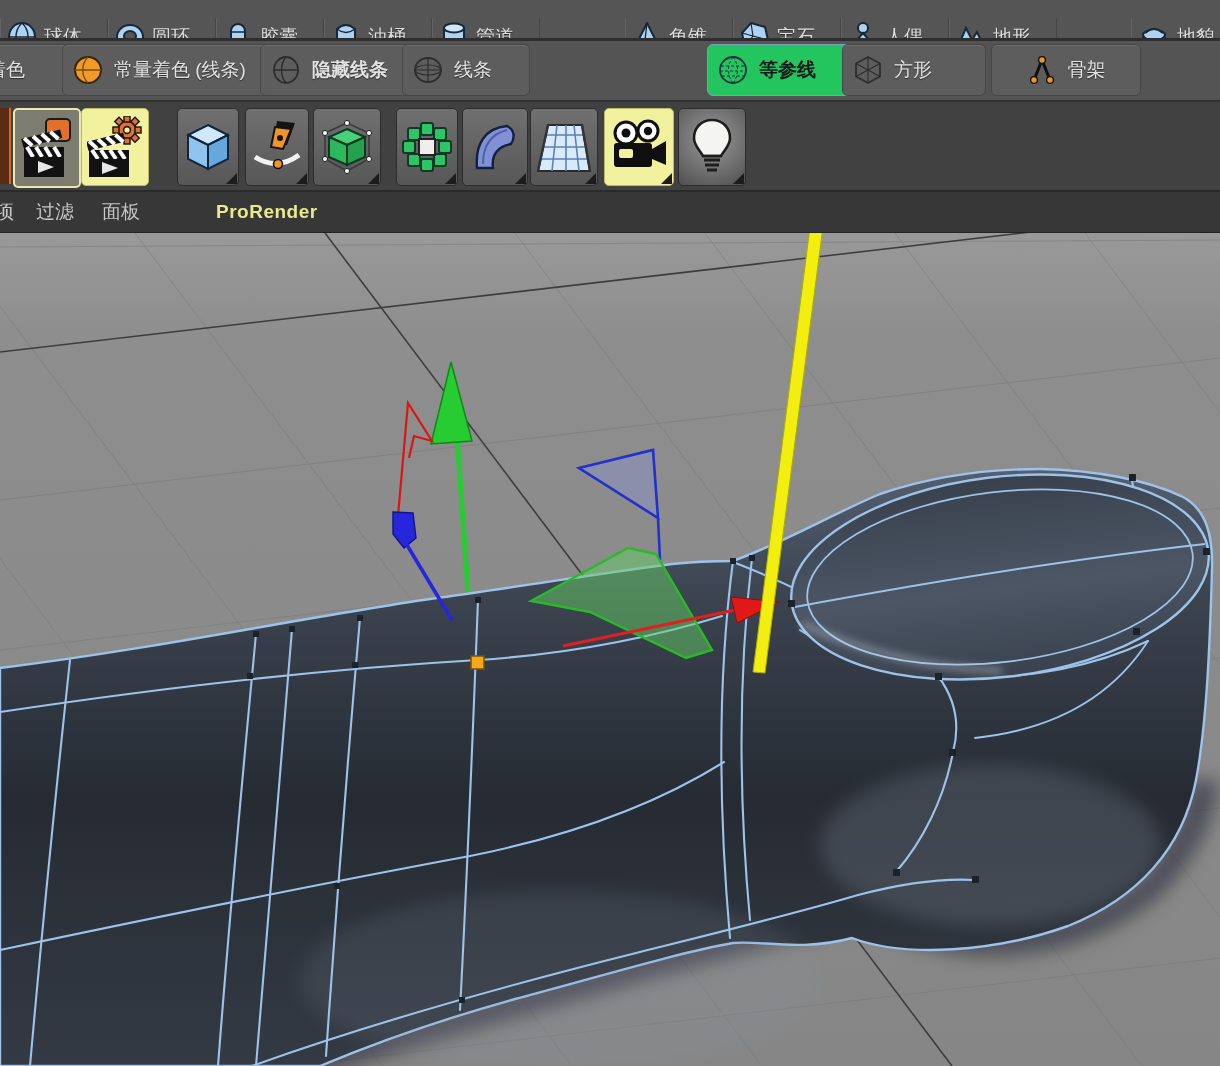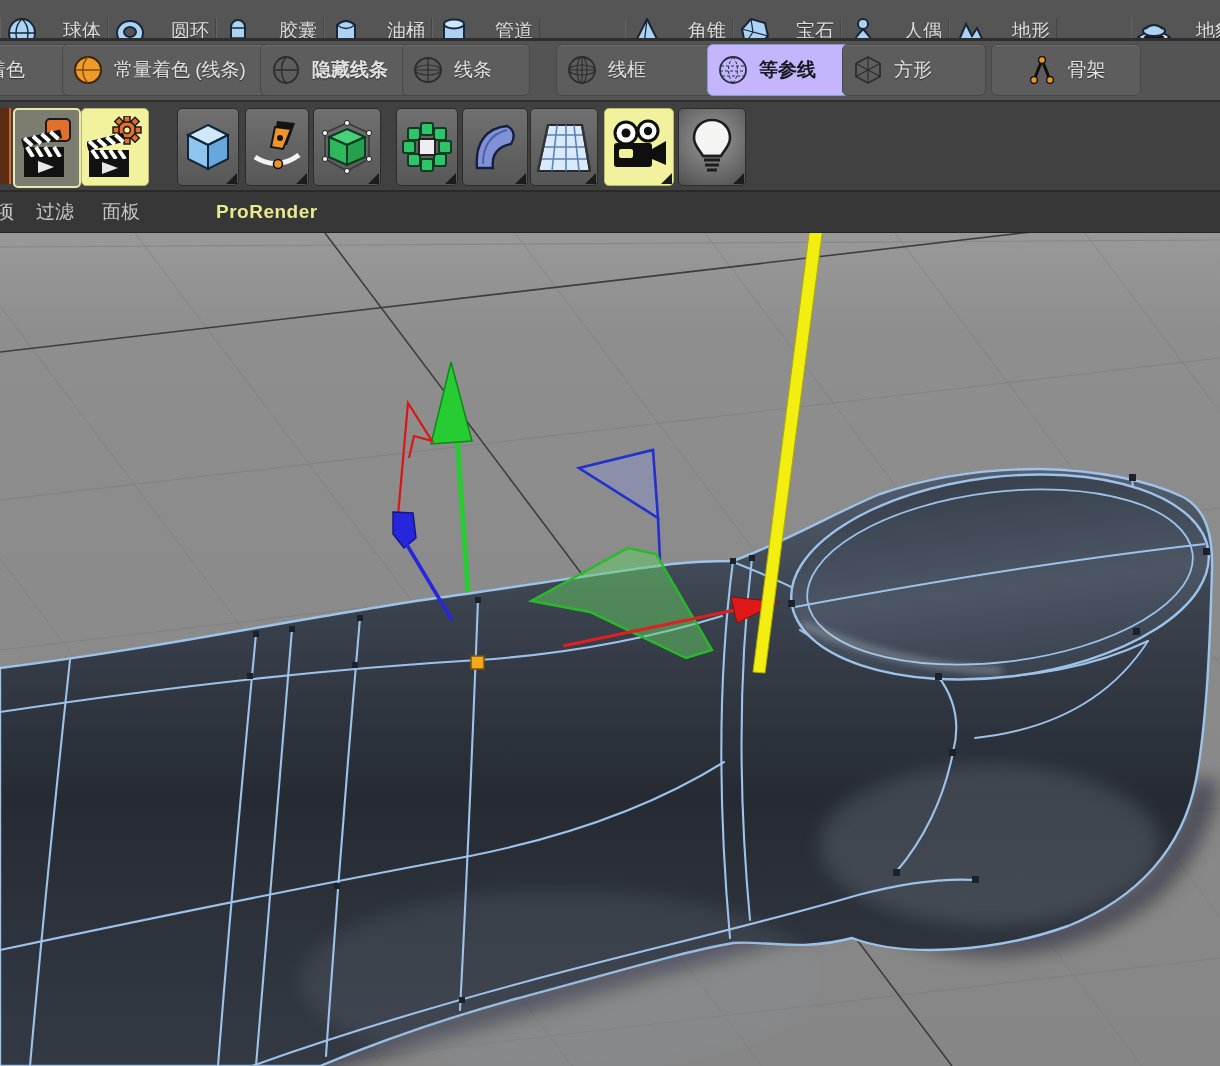--- a/index.html
+++ b/index.html
@@ -1,34 +1,34 @@
 <!DOCTYPE html>
 <html><head>
 <meta charset="utf-8">
 <style>
   html,body{margin:0;padding:0;background:#222;}
   .app{position:relative;width:1220px;height:1066px;overflow:hidden;
        font-family:"Liberation Sans",sans-serif;background:#8c8c8c;user-select:none;}
   
   .row1{position:absolute;left:0;top:0;width:1220px;height:38px;background:#555;
         border-bottom:3px solid #2e2e2e;display:flex;align-items:center;overflow:hidden;}
-  .t1-item{height:38px;display:flex;align-items:flex-start;gap:25px;padding:0 6px;
+  .t1-item{height:38px;display:flex;align-items:center;gap:6px;padding:0 6px;
            width:95px;flex:0 0 auto;border-right:1px solid #454545;box-shadow:inset 1px 0 0 #636363;margin-top:36px;}
   .t1-item .lbl{font-size:19px;color:#dedede;white-space:nowrap;text-shadow:0 1px 1px #2a2a2a;}
   .t1-item svg{flex:0 0 auto;}
   .gapA{margin-left:85px;text-decoration:underline;}
   .gapB{margin-left:74px;}
   
   .row2{position:absolute;left:0;top:41px;width:1220px;height:59px;background:#545454;
         border-bottom:2px solid #303030;}
   .t2-btn{position:absolute;top:3px;height:50px;display:flex;align-items:center;gap:11px;
           padding:0 10px;background:#5d5d5d;border:1px solid #474747;border-radius:6px;
           box-shadow:inset 0 1px 0 #6e6e6e;}
   .t2-btn .lbl{font-size:19px;color:#e2e2e2;white-space:nowrap;text-shadow:0 1px 1px #2a2a2a;}
-  .t2-btn.active{background:#c4b5fd;border-color:#7f9cc4;box-shadow:none;}
+  .t2-btn.active{background:#22c55e;border-color:#7f9cc4;box-shadow:none;}
   .t2-btn.active .lbl{color:#14181d;font-weight:bold;text-shadow:none;}
   
   .row3{position:absolute;left:0;top:102px;width:1220px;height:88px;background:#414141;
         border-bottom:2px solid #2a2a2a;}
   .t3-btn{position:absolute;top:6px;height:76px;width:62px;border-radius:5px;
           background:linear-gradient(#707070,#575757);border:1px solid #2c2c2c;
           display:flex;align-items:center;justify-content:center;overflow:hidden;}
   .t3-btn.yellow{background:#f1f19e;border-color:#b9b96a;}
   .t3-btn.halfyellow{background:#7c7c70;border:2px solid #e9e9ae;}
   .corner{position:absolute;right:1px;bottom:1px;width:0;height:0;
@@ -143,29 +143,20 @@
       <span class="lbl">隐藏线条</span>
     </div>
     <div class="t2-btn" style="left:402px;width:106px;text-align:right;">
       <svg width="30" height="30" viewBox="0 0 30 30">
         <ellipse cx="15" cy="15" rx="13" ry="12" fill="none" stroke="#2d2d2d" stroke-width="1.8"></ellipse>
         <ellipse cx="15" cy="15" rx="13" ry="5" fill="none" stroke="#2d2d2d" stroke-width="1.2"></ellipse>
         <path d="M2,15 H28 M15,3 V27" stroke="#2d2d2d" stroke-width="1.2"></path>
       </svg>
       <span class="lbl">线条</span>
     </div>
-    <div class="t2-btn" style="left:556px;width:146px;">
-      <svg width="30" height="30" viewBox="0 0 30 30">
-        <ellipse cx="15" cy="15" rx="13" ry="13" fill="none" stroke="#2d2d2d" stroke-width="1.8"></ellipse>
-        <ellipse cx="15" cy="15" rx="13" ry="5" fill="none" stroke="#2d2d2d" stroke-width="1.1"></ellipse>
-        <ellipse cx="15" cy="15" rx="5" ry="13" fill="none" stroke="#2d2d2d" stroke-width="1.1"></ellipse>
-        <path d="M2,15 H28 M15,2 V28" stroke="#2d2d2d" stroke-width="1.1"></path>
-      </svg>
-      <span class="lbl">线框</span>
-    </div>
     <div class="t2-btn active" style="left:707px;width:156px;">
       <svg width="30" height="30" viewBox="0 0 30 30">
         <ellipse cx="15" cy="15" rx="13" ry="13" fill="none" stroke="#23303f" stroke-width="1.8"></ellipse>
         <path d="M3,11 H27 M2,16 H28 M4,21 H26" stroke="#23303f" stroke-width="1.2" stroke-dasharray="3 2" fill="none"></path>
         <path d="M15,2 C9,9 9,21 15,28 M15,2 C21,9 21,21 15,28" stroke="#23303f" stroke-width="1" stroke-dasharray="3 2" fill="none"></path>
       </svg>
       <span class="lbl">等参线</span>
     </div>
     <div class="t2-btn" style="left:842px;width:122px;">
       <svg width="30" height="30" viewBox="0 0 30 30">

